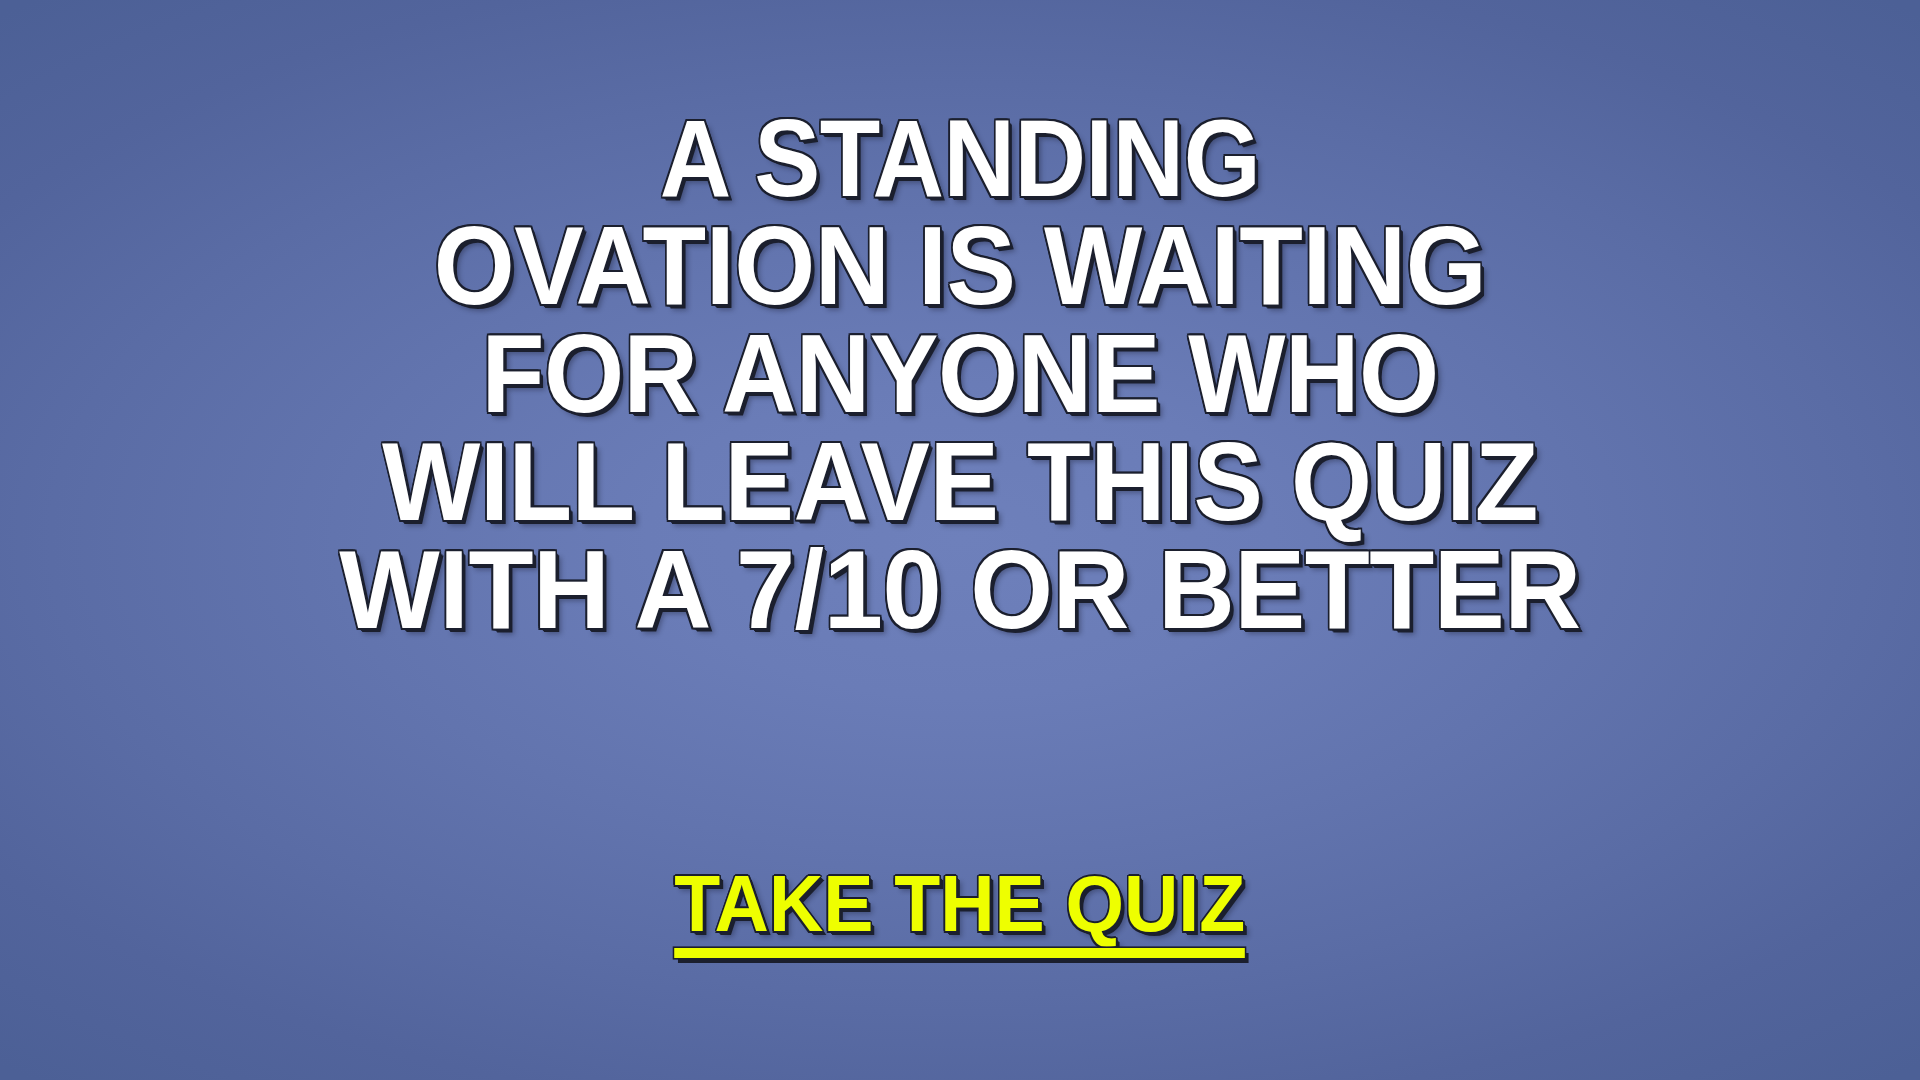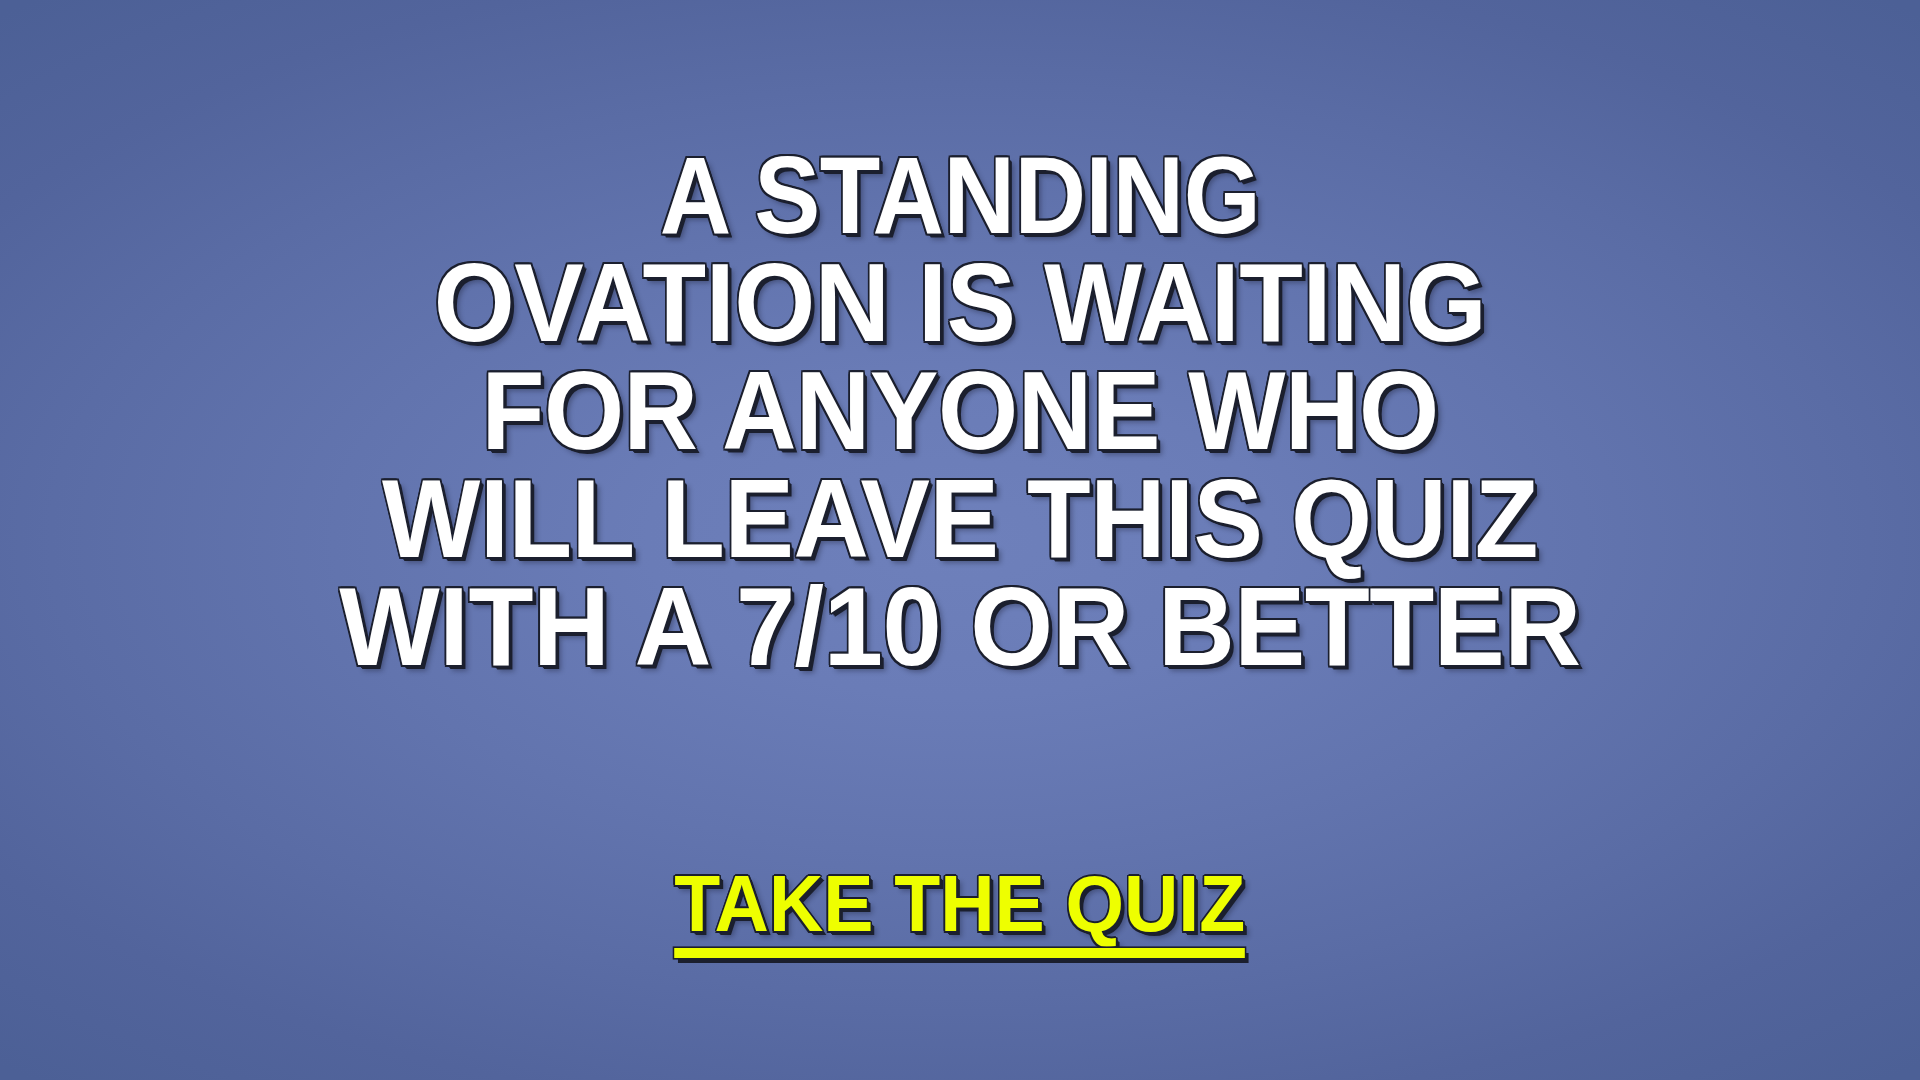--- a/index.html
+++ b/index.html
@@ -33,21 +33,20 @@
 
   
   #headline {
     position: absolute;
     left: 0;
     top: 104px;
     width: 1920px;
     text-align: center;
     -webkit-user-select: none;
     user-select: none;
-    margin-top: 37px;
   }
 
   .hl-line {
     display: block;
     color: #ffffff;
     font-family: "Liberation Sans", sans-serif;
     font-weight: bold;
     font-size: 112px;
     line-height: 108px;
     letter-spacing: -0.5px;

